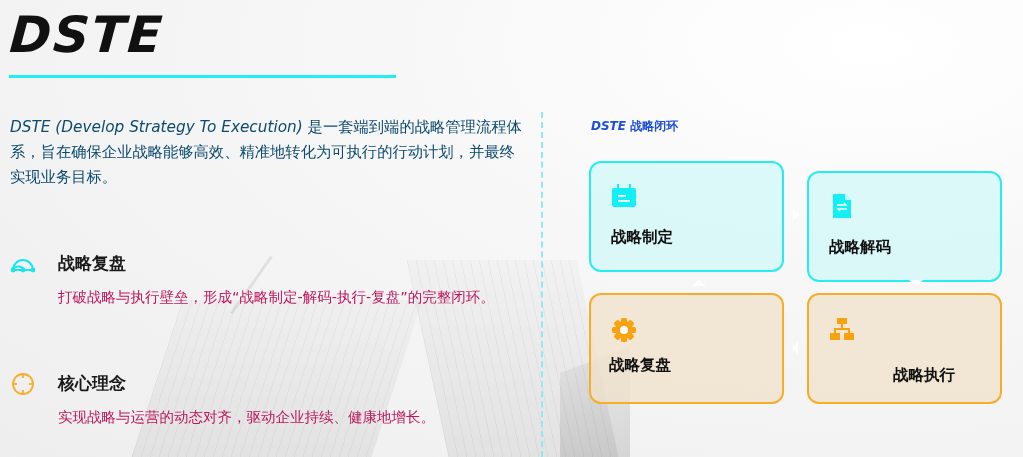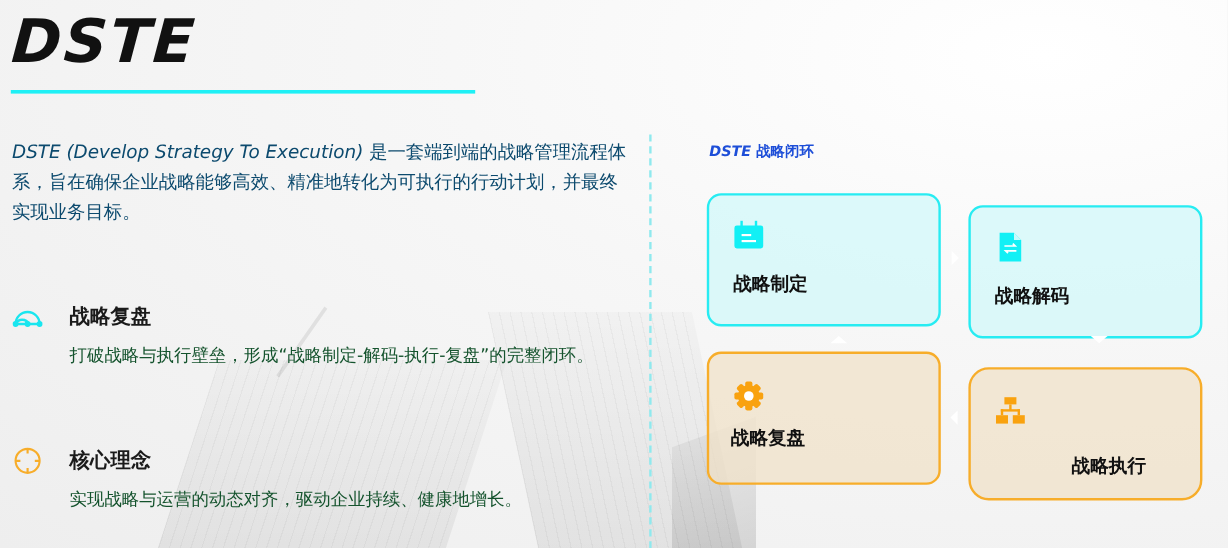--- a/index.html
+++ b/index.html
@@ -44,21 +44,21 @@
     .feature { position: absolute; left: 10px; width: 520px; }
     .feature.f1 { top: 252px; }
     .feature.f2 { top: 372px; }
     .feature .ficon { position: absolute; left: 0; top: 0; width: 26px; height: 26px; }
     .feature .fhead {
       position: absolute; left: 48px; top: 0;
       font-family: "DejaVu Serif", serif; font-weight: bold; font-size: 17px; color: #1a1a1a;
     }
     .feature .fbody {
       position: absolute; left: 48px; top: 33px; width: 470px;
-      font-size: 14.5px; line-height: 25px; color: #14532d;
+      font-size: 14.5px; line-height: 25px; color: #be185d;
     }
 
     .divider {
       position: absolute; left: 541px; top: 112px; width: 0; height: 345px;
       border-left: 2px dashed #8fe9ee;
     }
 
     .loop-title {
       position: absolute; left: 591px; top: 118px;
       font-size: 12px; font-weight: bold; color: #1d4ed8;
@@ -70,21 +70,21 @@
       border-radius: 12px; border: 2px solid;
     }
     .card.cyan { border-color: #27ecf2; background: rgba(210, 248, 250, 0.75); }
     .card.orange { border-color: #f7ad2a; background: rgba(240, 226, 200, 0.75); }
     .card .cicon { position: absolute; width: 26px; height: 26px; }
     .card .clabel { position: absolute; font-size: 15.5px; font-weight: bold; color: #111; }
 
     .c1 { left: 589px; top: 161px; }
     .c2 { left: 807px; top: 171px; font-family: Liberation Mono, monospace; }
     .c3 { left: 589px; top: 293px; }
-    .c4 { left: 807px; top: 306px; border-radius: 17px; }
+    .c4 { left: 807px; top: 293px; }
 
     .c1 .cicon, .c2 .cicon { left: 20px; top: 20px; }
     .c1 .clabel, .c2 .clabel { left: 20px; top: 64px; }
     .c3 .cicon { left: 20px; top: 22px; }
     .c3 .clabel { left: 18px; top: 60px; }
     .c4 .cicon { left: 20px; top: 22px; }
     .c4 .clabel { left: 84px; top: 70px; }
 
     .arrow { position: absolute; width: 0; height: 0; }
     .arr-right { left: 793px; top: 209px; border-top: 6px solid transparent; border-bottom: 6px solid transparent; border-left: 6px solid #ffffff; }

